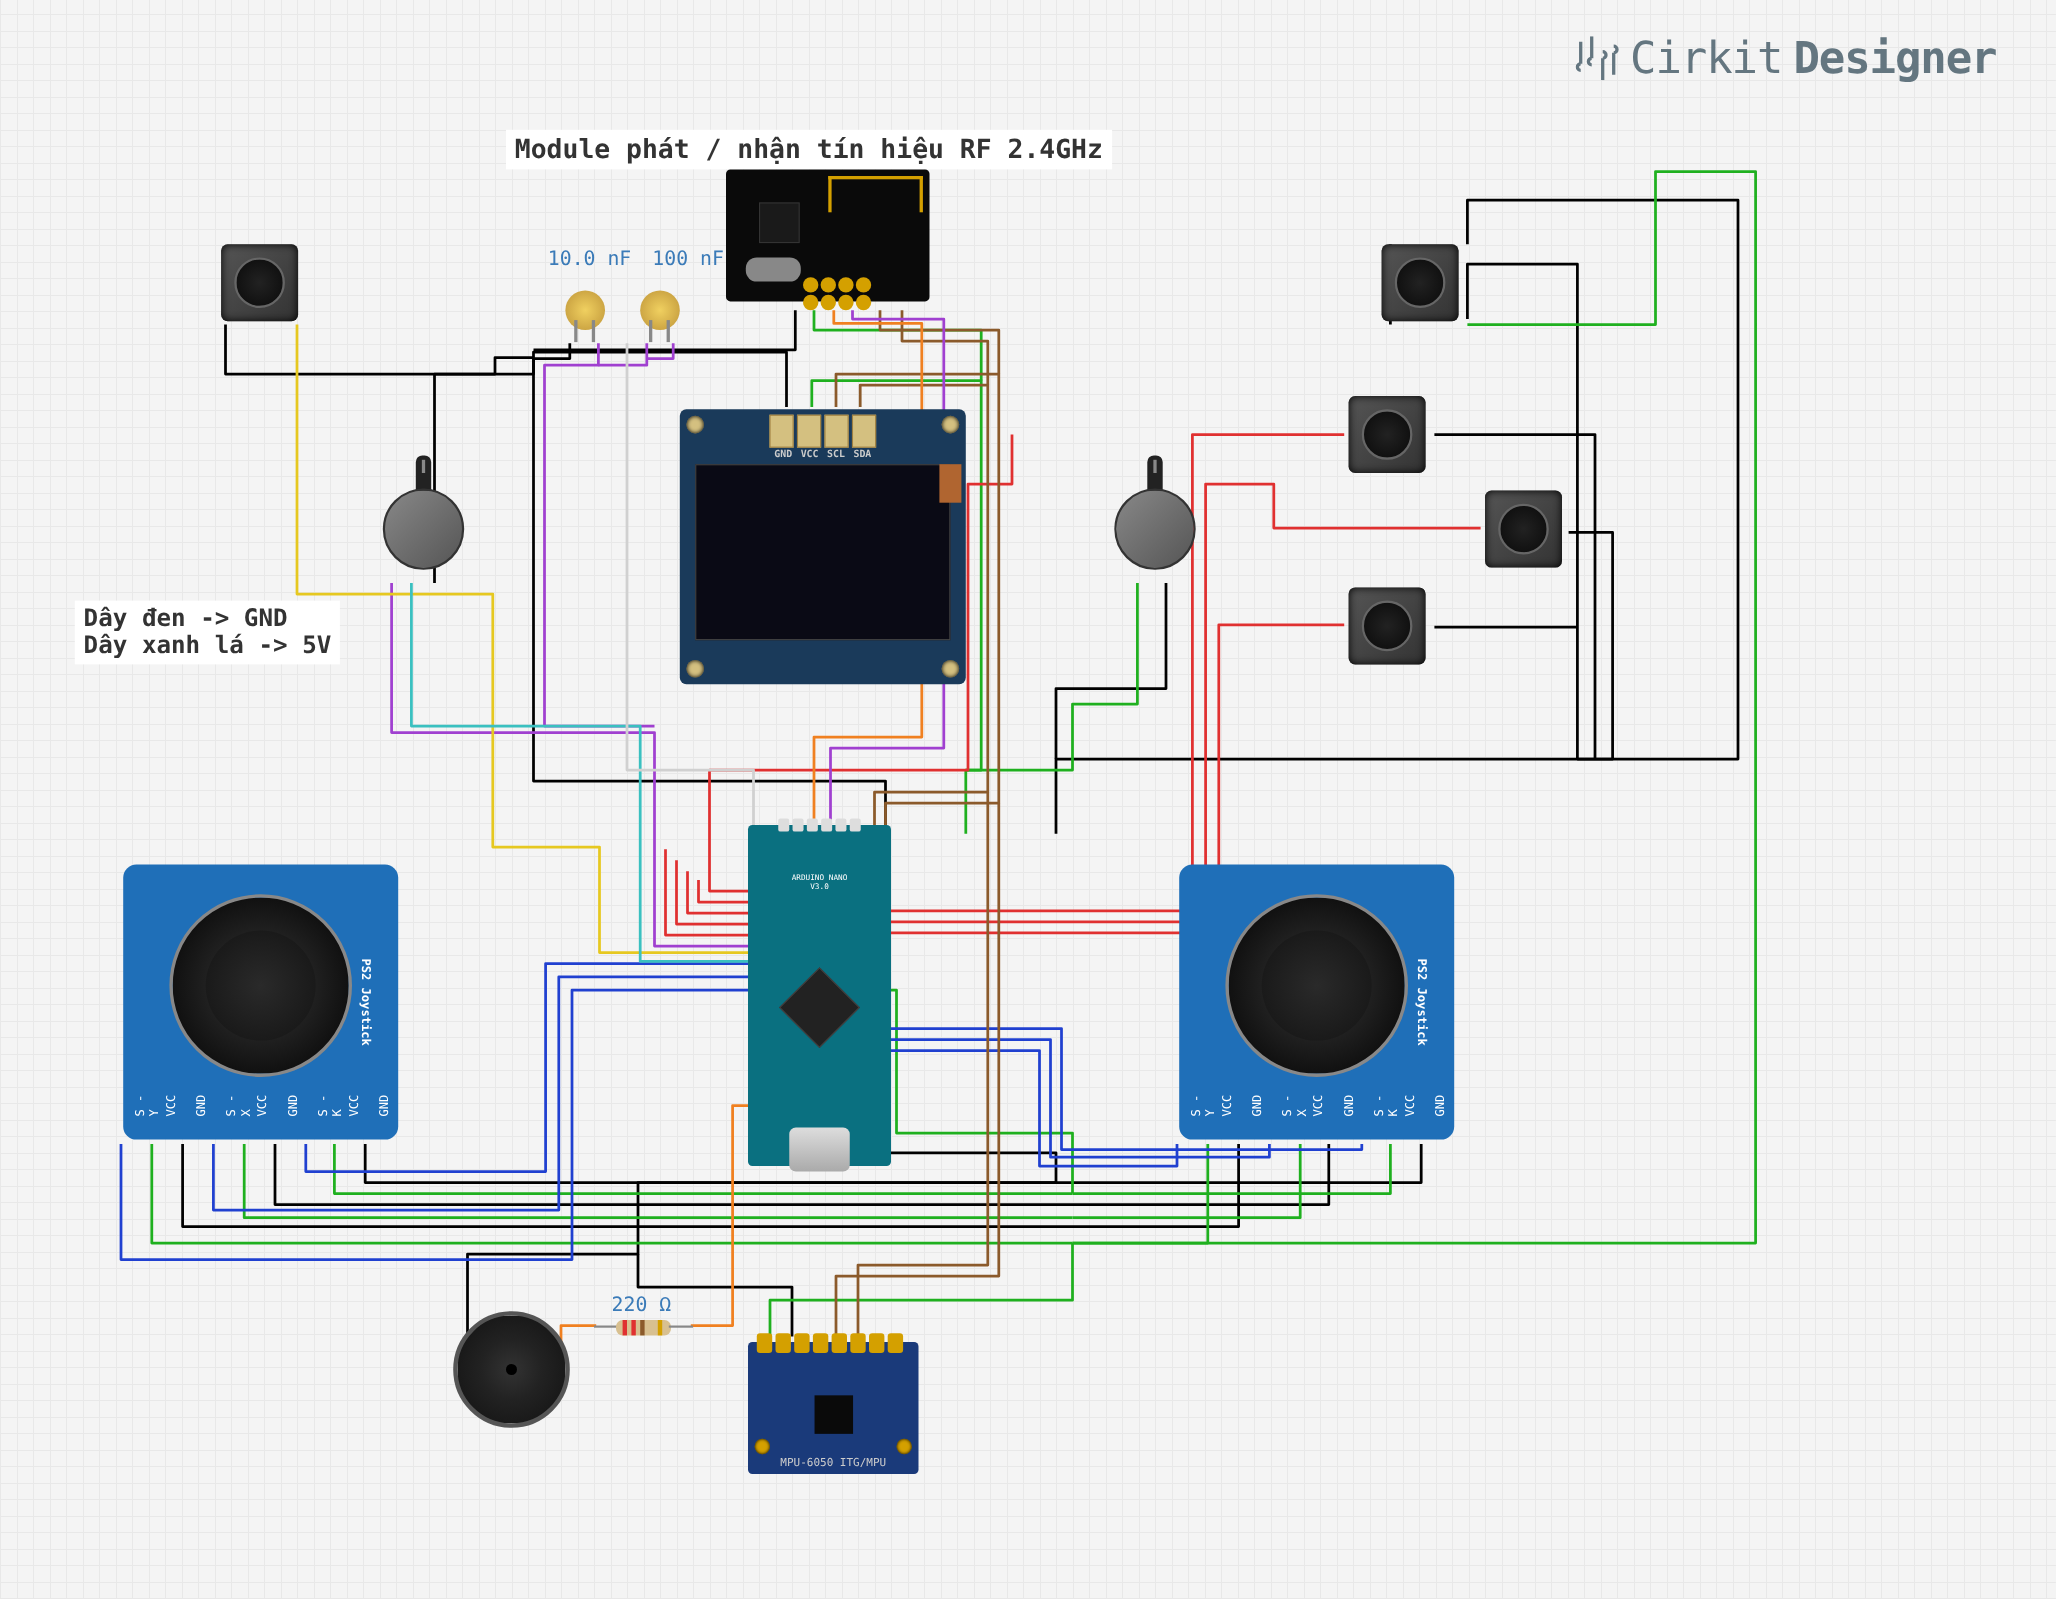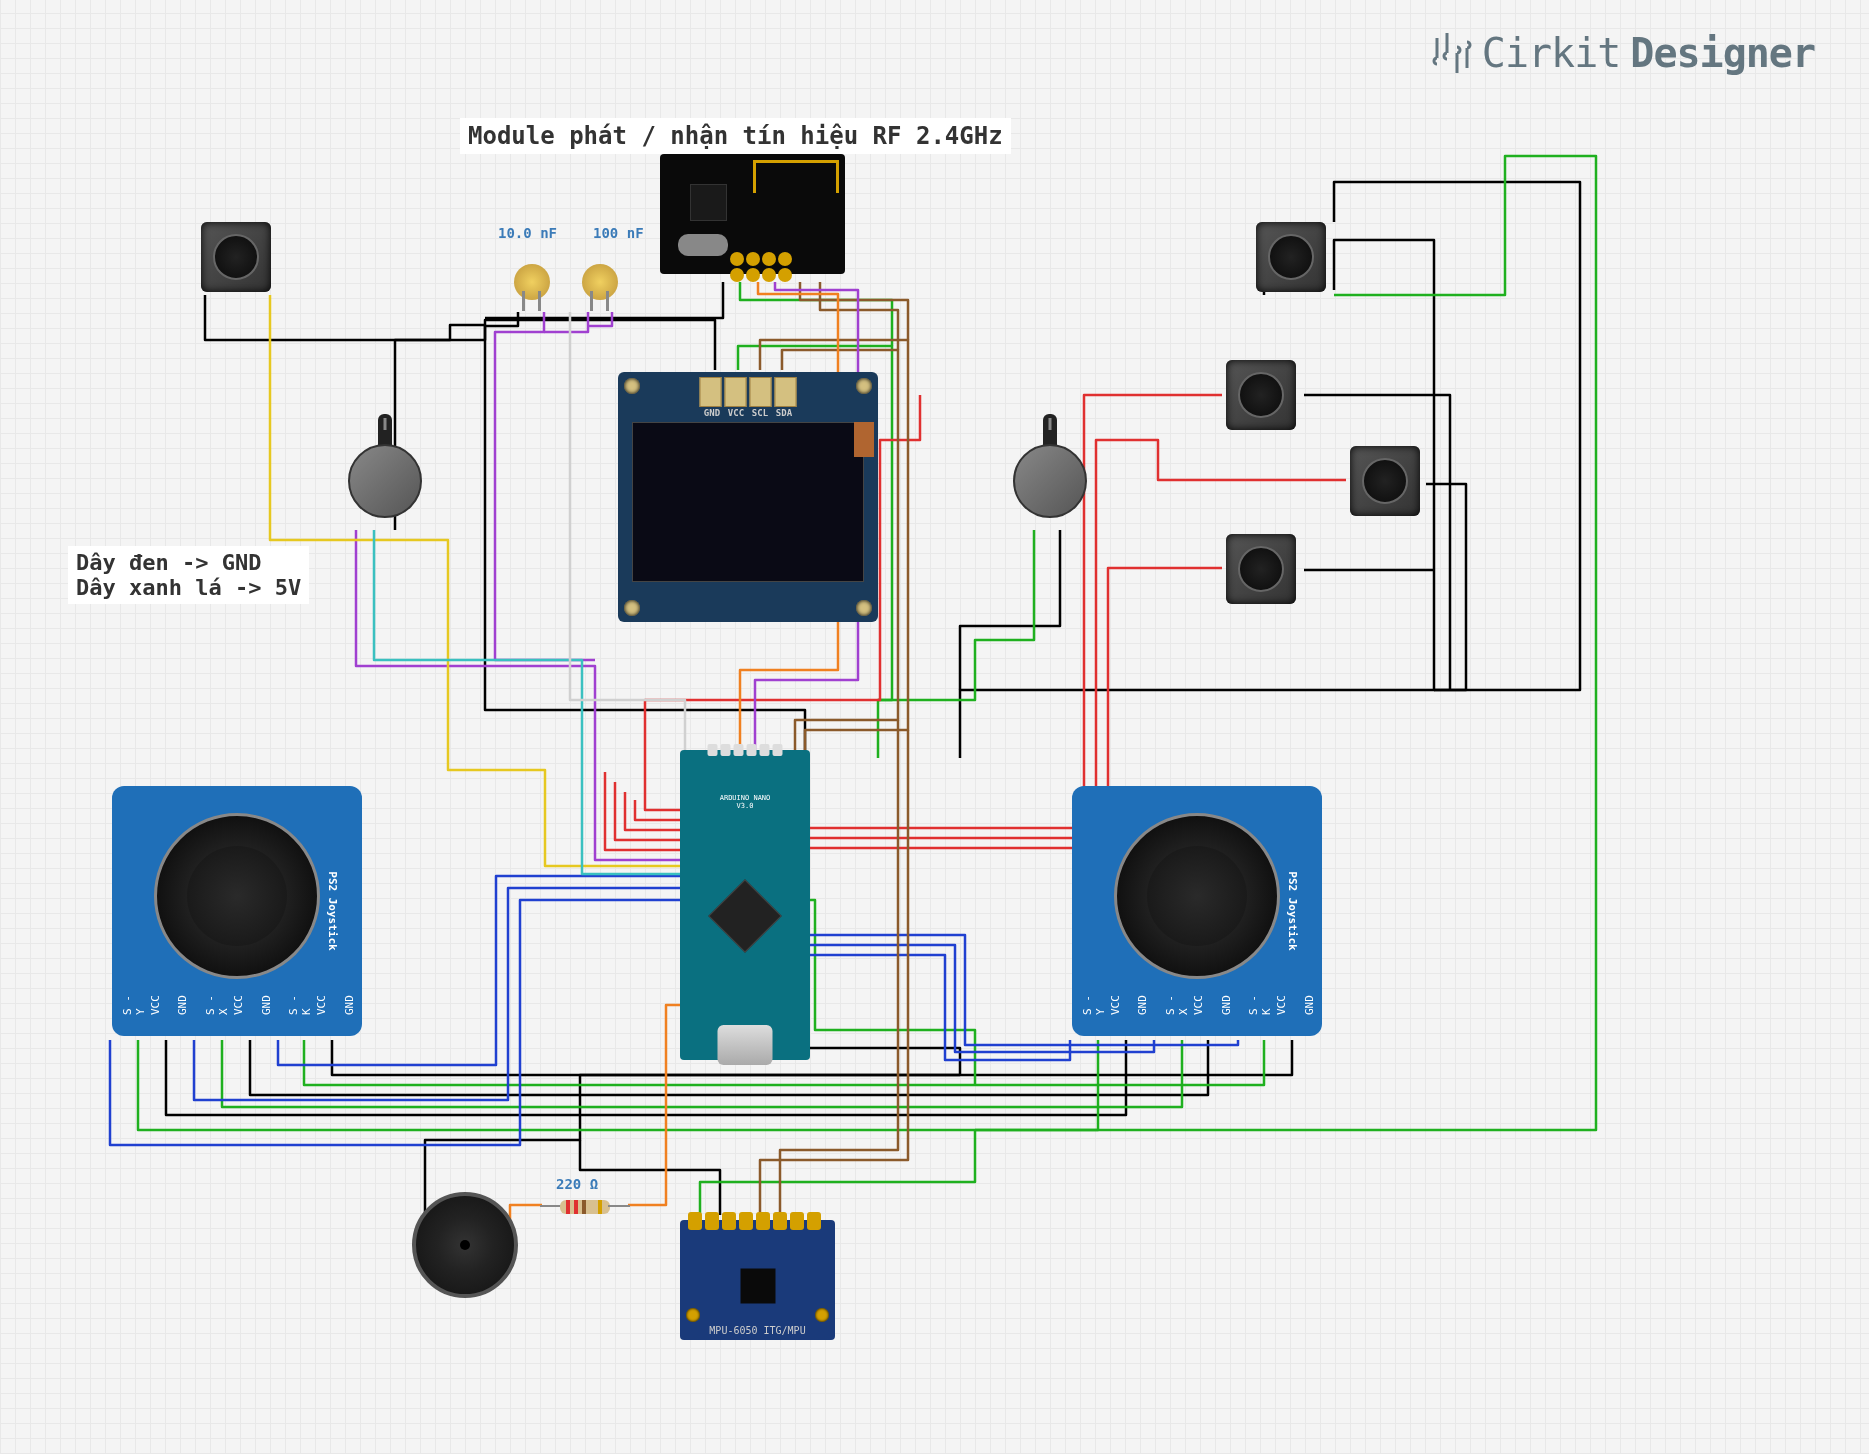--- a/index.html
+++ b/index.html
@@ -47,23 +47,23 @@
   background: #fff;
   padding: 4px 8px;
   font-family: monospace;
   font-size: 22px;
   font-weight: bold;
   color: #333;
 }
 .cap-label {
   position: absolute;
   font-family: monospace;
-  font-size: 14px;
+  font-size: 18px;
   color: #3b7bb8;
-  font-weight: bold;
+  font-weight: normal;
 }
 
 .joystick {
   position: absolute;
   width: 250px;
   height: 250px;
   background: #1f6fb8;
   border-radius: 12px;
 }
 .joy-stick {

